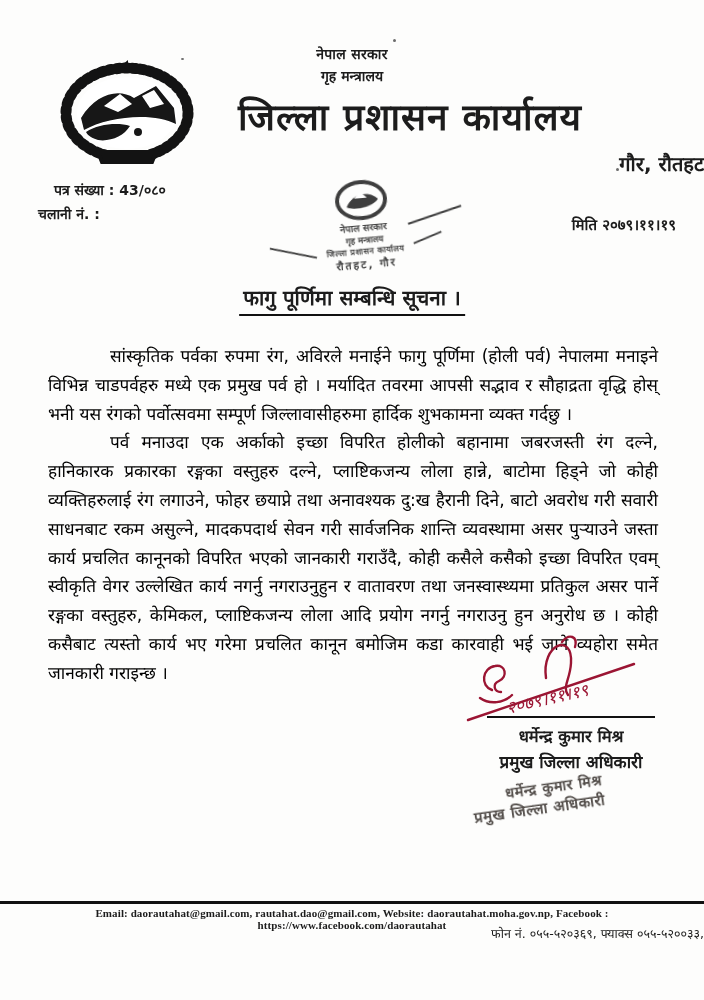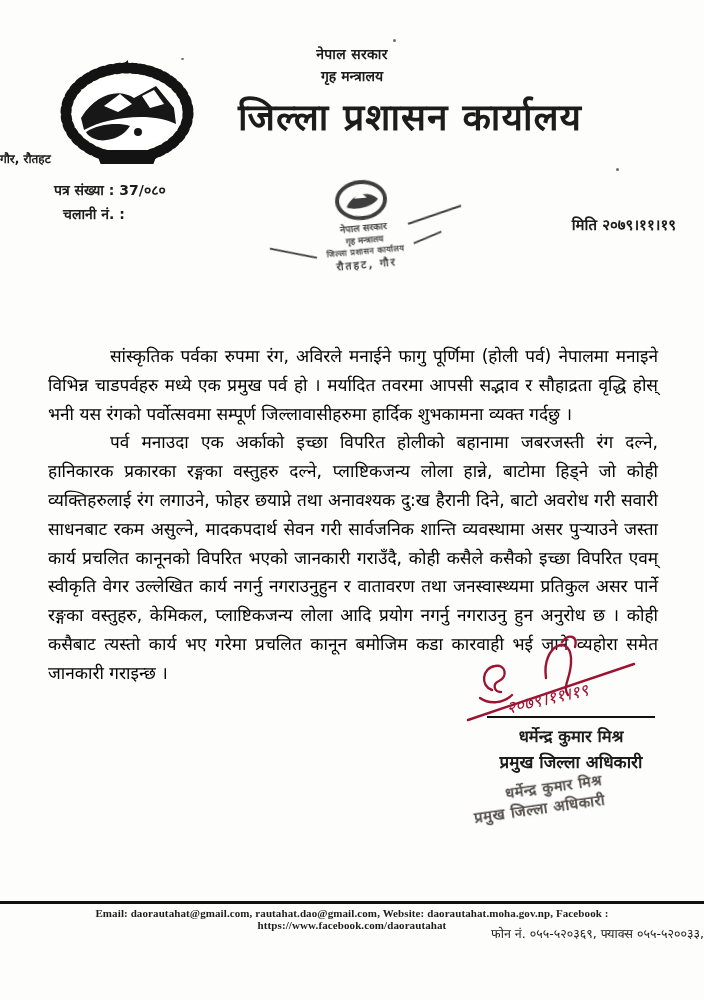--- a/index.html
+++ b/index.html
@@ -18,25 +18,25 @@
   }
   
   .hdr-gov{position:absolute;top:44px;left:0;width:100%;text-align:center;
     font-size:14px;font-weight:bold;letter-spacing:.3px;}
   .hdr-min{position:absolute;top:66px;left:0;width:100%;text-align:center;
     font-size:14px;font-weight:bold;}
   .logo{position:absolute;left:58px;top:60px;width:138px;height:110px;
     filter:blur(.3px) contrast(1.05);}
   .hdr-office{position:absolute;top:90px;left:150px;width:520px;text-align:center;
     font-size:37px;font-weight:bold;letter-spacing:1px;}
-  .hdr-loc{position:absolute;top:150px;left:0;width:100%;text-align:left;
-    font-size:12px;font-weight:bold;}
+  .hdr-loc{position:absolute;top:150px;left:0;width:100%;text-align:right;
+    font-size:20px;font-weight:bold;}
   
   .ref-line{position:absolute;left:54px;top:180px;font-size:14px;font-weight:bold;}
-  .chalani-line{position:absolute;left:63px;top:204px;font-size:14px;font-weight:bold;}
+  .chalani-line{position:absolute;left:38px;top:204px;font-size:14px;font-weight:bold;}
   .date-line{position:absolute;right:28px;top:214px;font-size:15px;font-weight:bold;}
   
   .stamp-center{position:absolute;left:298px;top:180px;width:132px;height:108px;
     transform:rotate(-5deg);color:#1d1d1d;opacity:.85;filter:blur(.45px);
     text-align:center;font-weight:bold;}
   .stamp-center .s1{font-size:9.5px;margin-top:1px;}
   .stamp-center .s2{font-size:8.5px;}
   .stamp-center .s3{font-size:8px;letter-spacing:.5px;}
   .stamp-center .s4{font-size:10.5px;letter-spacing:2px;margin-top:1px;}
   .swoosh{position:absolute;border-top:2.6px solid #1d1d1d;}
@@ -97,40 +97,41 @@
       <path d="M40,92 L98,92 L94,102 L44,102 Z" fill="none" stroke="#181818" stroke-width="4"></path>
       <path d="M63,6 l7,-6 v10 z" fill="#181818"></path>
     </svg>
   </div>
 
   <div class="hdr-office">जिल्ला प्रशासन कार्यालय</div>
   <div class="hdr-loc">गौर, रौतहट</div>
 
   <div class="ref-line">
     <span>पत्र संख्या :</span>
-    <span>37/०८०</span>
+    <span>43/०८०</span>
   </div>
   <div class="chalani-line">चलानी नं. :</div>
   <div class="date-line">मिति २०७९।११।१९</div>
 
   <div class="stamp-center">
     <svg width="54" height="40" viewBox="0 0 54 40" style="display:block;margin:0 auto;">
       <ellipse cx="27" cy="20" rx="24" ry="18" fill="none" stroke="#1d1d1d" stroke-width="4"></ellipse>
       <path d="M12,26 C18,14 34,10 44,20 C38,28 20,30 12,26 Z" fill="#1d1d1d"></path>
       <path d="M20,18 L27,12 L33,18 Z" fill="#fff"></path>
     </svg>
     <div class="s1">नेपाल सरकार</div>
     <div class="s2">गृह मन्त्रालय</div>
     <div class="s3">जिल्ला प्रशासन कार्यालय</div>
     <div class="s4">रौतहट, गौर</div>
     <div class="swoosh l"></div>
     <div class="swoosh r1"></div>
     <div class="swoosh r2"></div>
   </div>
 
+  <div class="subject">फागु पूर्णिमा सम्बन्धि सूचना ।</div>
 
   <div class="body-block">
     <p>सांस्कृतिक पर्वका रुपमा रंग, अविरले मनाईने फागु पूर्णिमा (होली पर्व) नेपालमा मनाइने विभिन्न चाडपर्वहरु मध्ये एक प्रमुख पर्व हो । मर्यादित तवरमा आपसी सद्भाव र सौहाद्रता वृद्धि होस् भनी यस रंगको पर्वोत्सवमा सम्पूर्ण जिल्लावासीहरुमा हार्दिक शुभकामना व्यक्त गर्दछु ।</p>
     <p>पर्व मनाउदा एक अर्काको इच्छा विपरित होलीको बहानामा जबरजस्ती रंग दल्ने, हानिकारक प्रकारका रङ्गका वस्तुहरु दल्ने, प्लाष्टिकजन्य लोला हान्ने, बाटोमा हिड्ने जो कोही व्यक्तिहरुलाई रंग लगाउने, फोहर छयाप्ने तथा अनावश्यक दु:ख हैरानी दिने, बाटो अवरोध गरी सवारी साधनबाट रकम असुल्ने, मादकपदार्थ सेवन गरी सार्वजनिक शान्ति व्यवस्थामा असर पुऱ्याउने जस्ता कार्य प्रचलित कानूनको विपरित भएको जानकारी गराउँदै, कोही कसैले कसैको इच्छा विपरित एवम् स्वीकृति वेगर उल्लेखित कार्य नगर्नु नगराउनुहुन र वातावरण तथा जनस्वास्थ्यमा प्रतिकुल असर पार्ने रङ्गका वस्तुहरु, केमिकल, प्लाष्टिकजन्य लोला आदि प्रयोग नगर्नु नगराउनु हुन अनुरोध छ । कोही कसैबाट त्यस्तो कार्य भए गरेमा प्रचलित कानून बमोजिम कडा कारवाही भई जाने व्यहोरा समेत जानकारी गराइन्छ ।</p>
   </div>
 
   <div class="sig-scribble">
     <svg width="200" height="92" viewBox="0 0 200 92">
       <g fill="none" stroke="#9b1533" stroke-width="2.4" stroke-linecap="round">
         <path d="M30,58 c-12,-4 -10,-22 3,-24 c11,-2 13,11 4,15 c-7,3 -5,11 2,11"></path>

